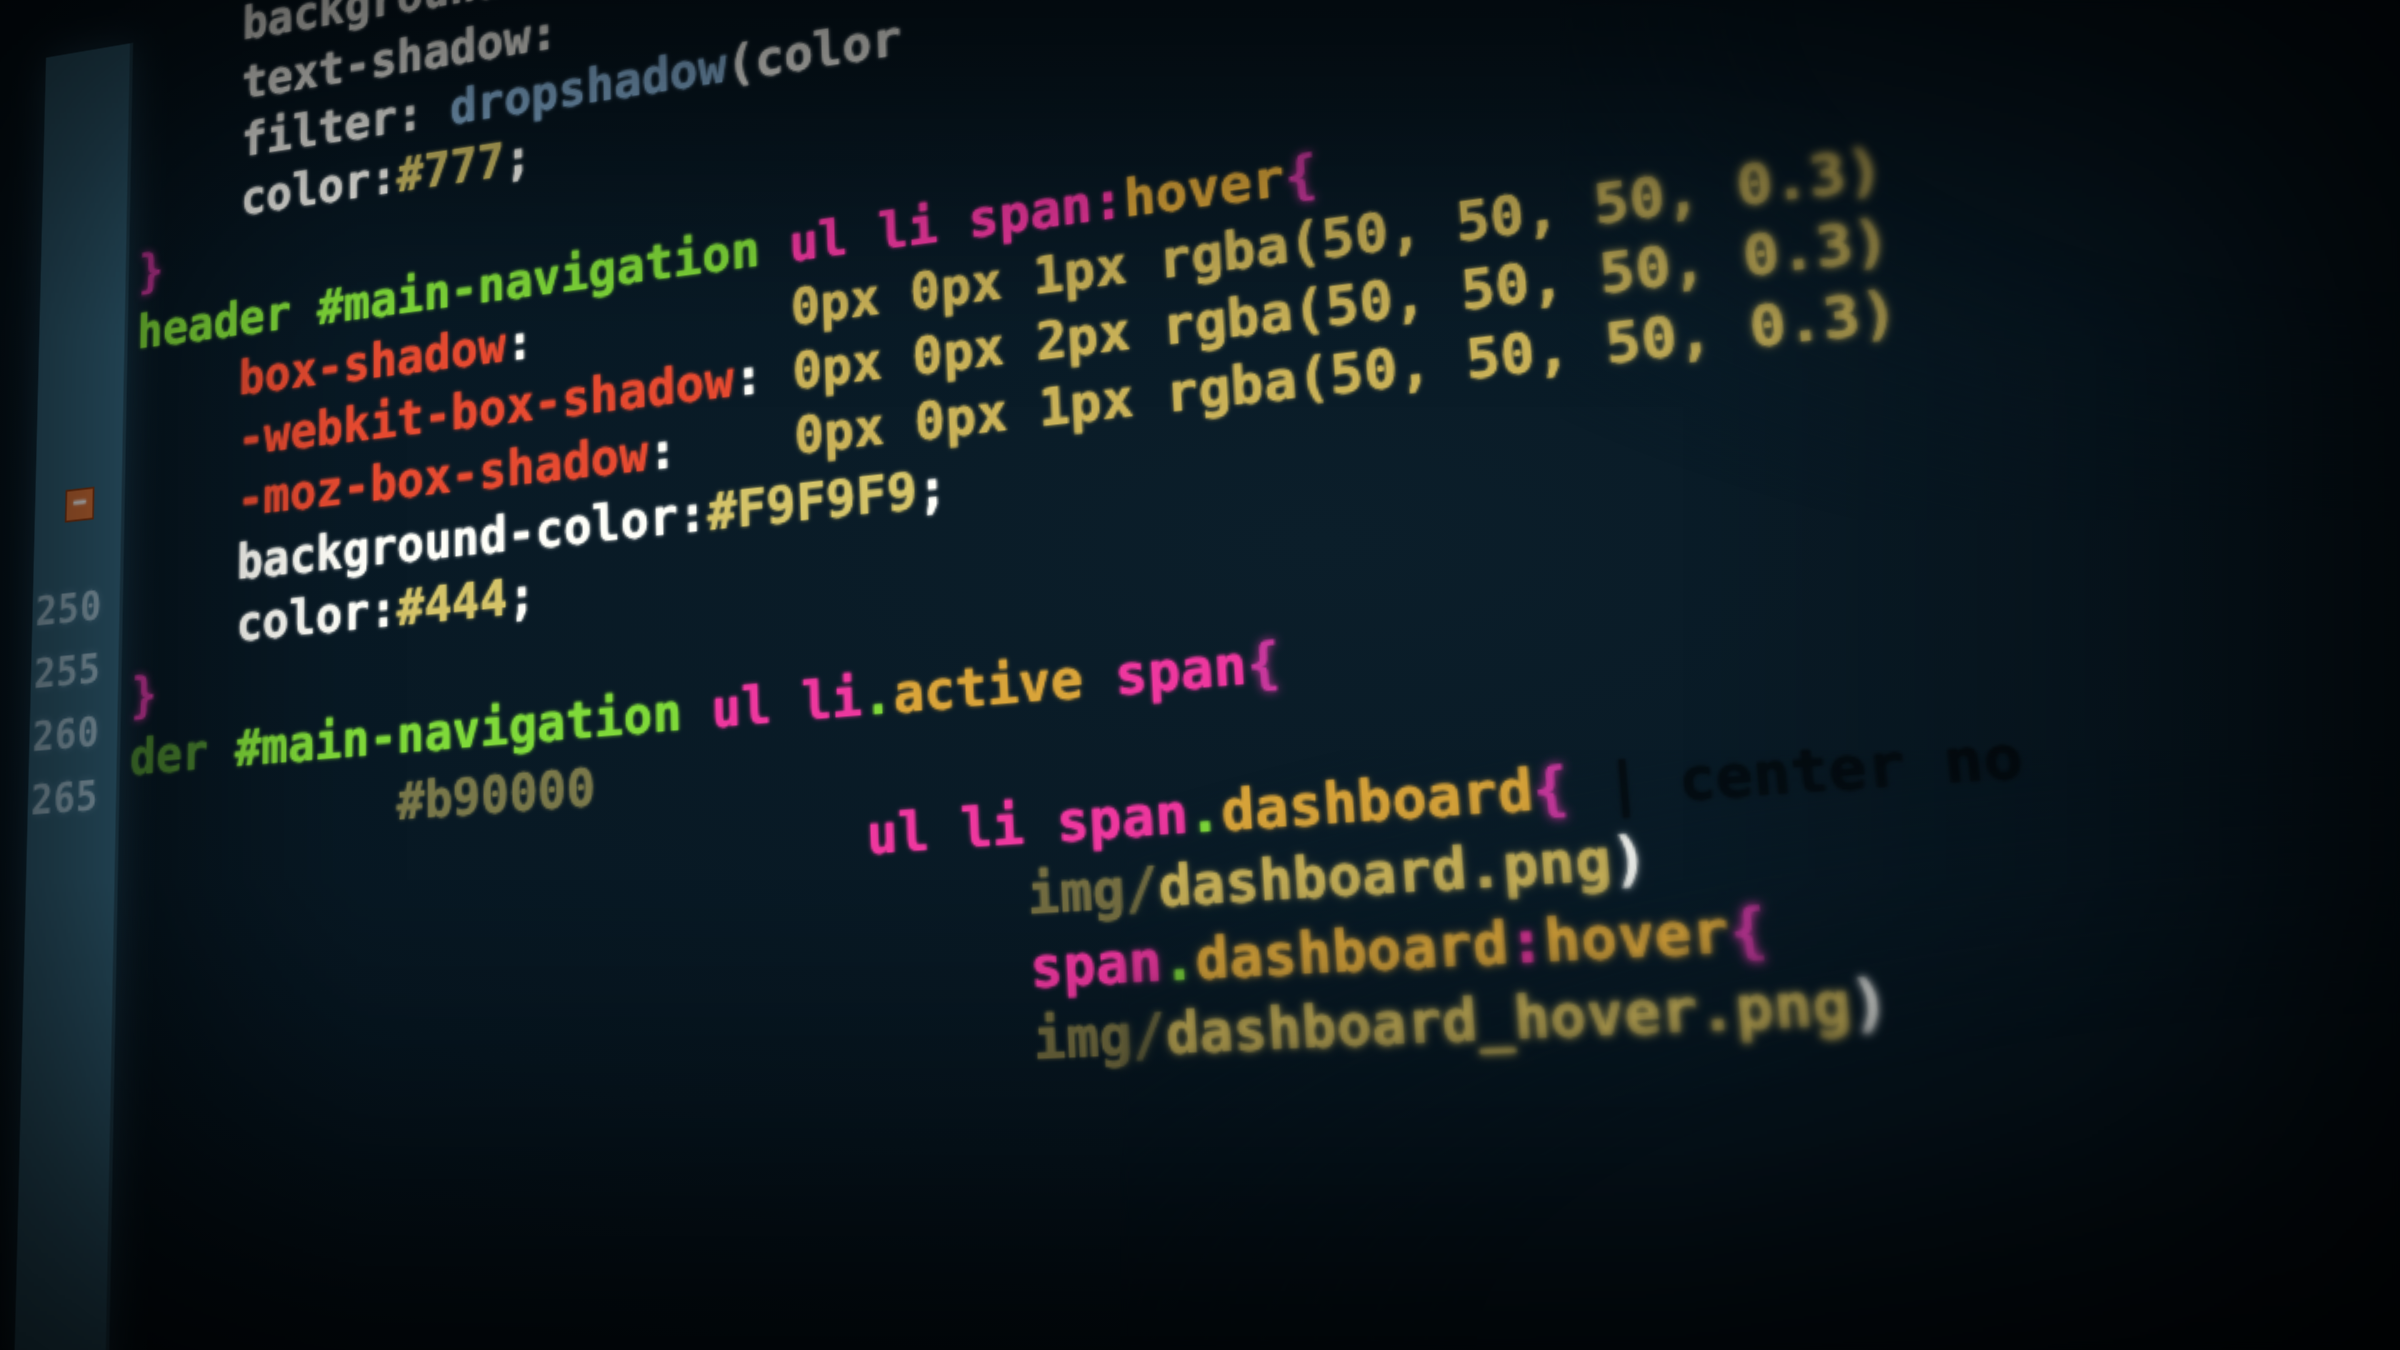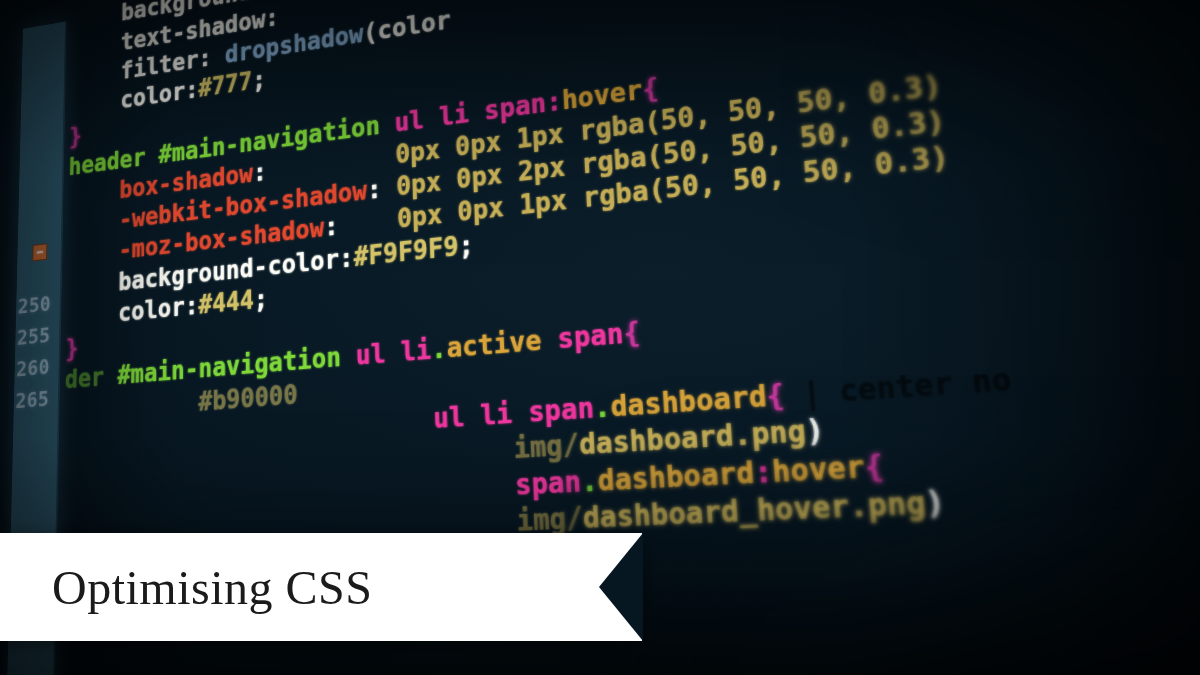--- a/index.html
+++ b/index.html
@@ -197,17 +197,14 @@
 <span>                               <span class="val dim">img/</span><span class="val">dashboard_hover.png</span><span class="prop-w">)</span></span>
       </div>
 
     </div>
   </div>
 
   <div class="blurTR"></div>
   <div class="blurBR"></div>
   <div class="vignette"></div>
 
-  <div class="banner">
-    <h1>Optimising CSS</h1>
-  </div>
 
 </div>
 
 </body></html>

